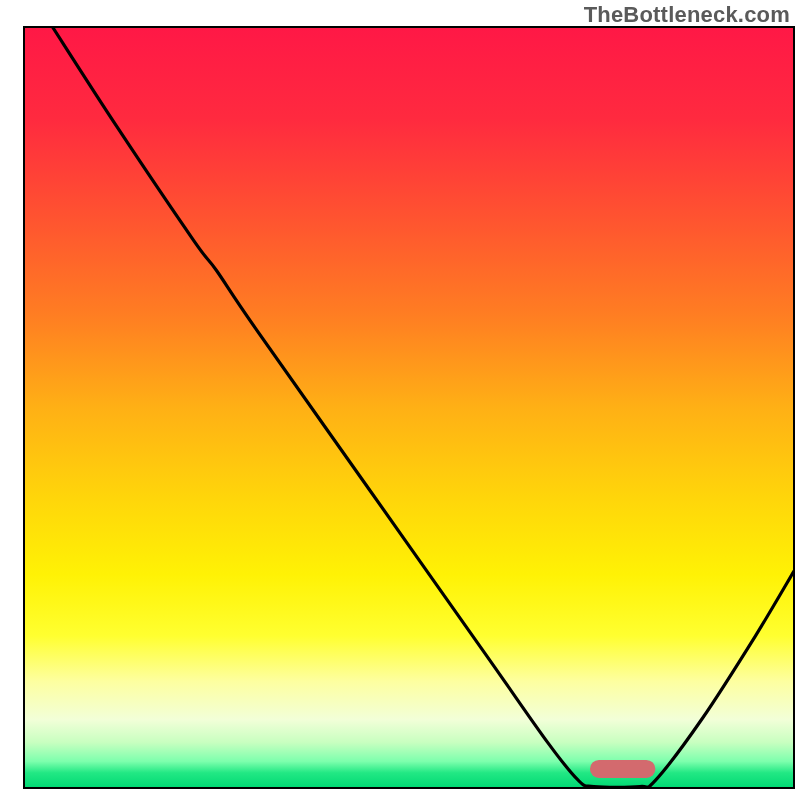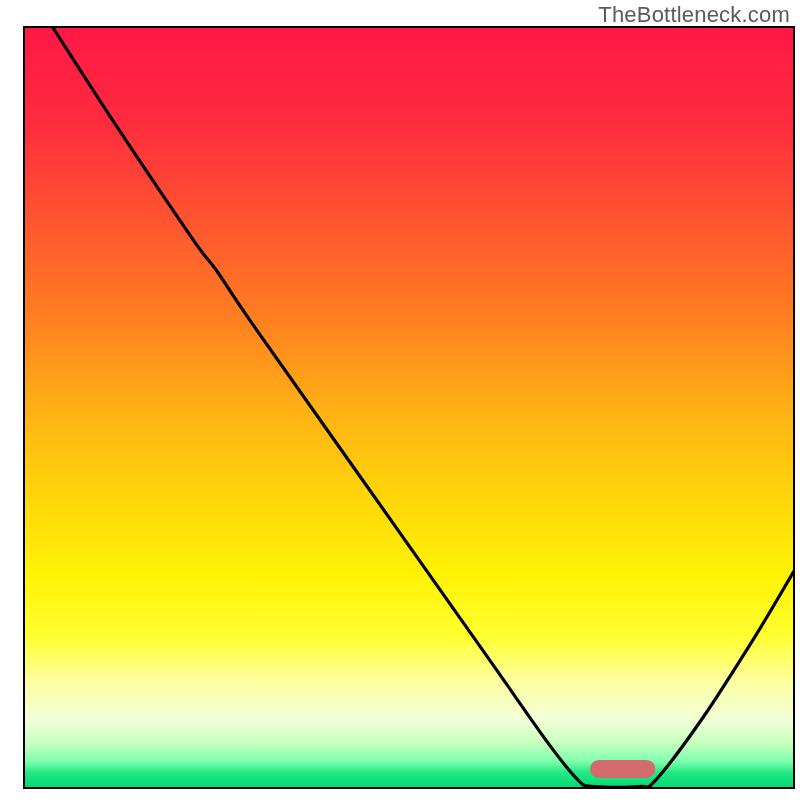--- a/index.html
+++ b/index.html
@@ -14,21 +14,21 @@
     position: relative;
     width: 800px;
     height: 800px;
   }
   .attribution {
     position: absolute;
     top: 2px;
     right: 10px;
     font-family: Arial, Helvetica, sans-serif;
     font-size: 22px;
-    font-weight: 400;
+    font-weight: 700;
     color: #5a5a5a;
     letter-spacing: 0.2px;
   }
   svg {
     display: block;
   }
 </style>
 </head>
 <body>
 

